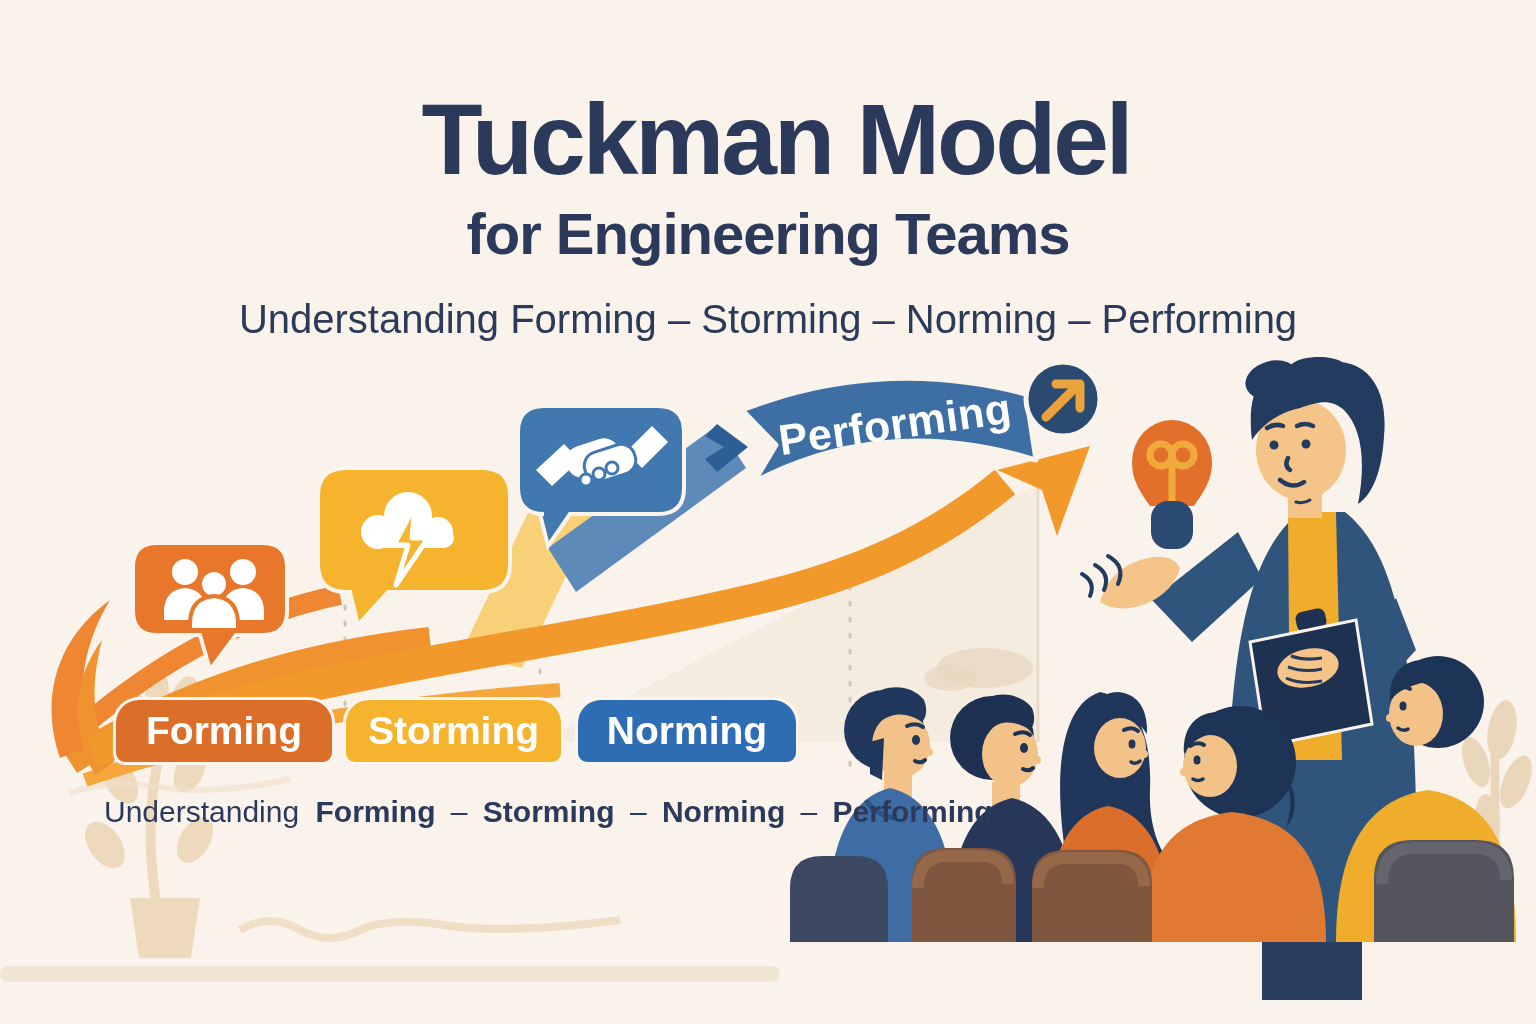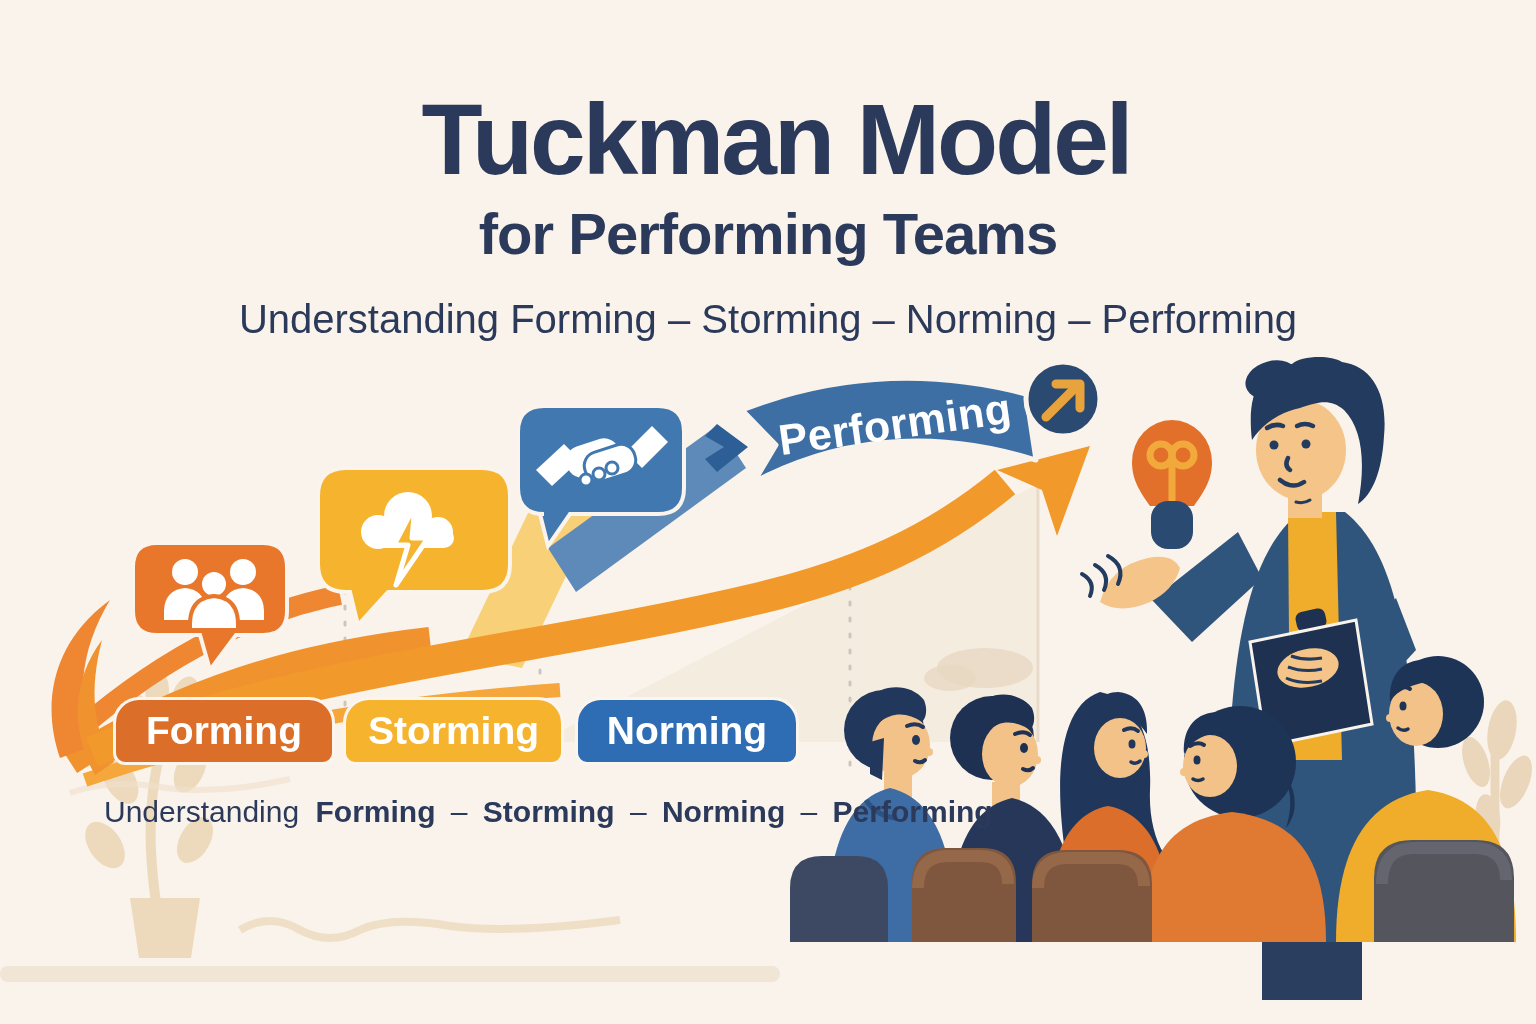--- a/index.html
+++ b/index.html
@@ -259,21 +259,21 @@
       <path d="M918,888 Q918,856 948,856 L980,856 Q1008,856 1008,884" stroke="#96684A" stroke-width="12" fill="none"></path>
       <path d="M1032,942 V884 Q1032,850 1066,850 L1118,850 Q1152,850 1152,884 V942 Z" fill="#7E573E"></path>
       <path d="M1038,888 Q1038,858 1068,858 L1116,858 Q1144,858 1144,886" stroke="#96684A" stroke-width="12" fill="none"></path>
       <path d="M1374,942 V878 Q1374,840 1412,840 L1476,840 Q1514,840 1514,878 V942 Z" fill="#54555D"></path>
       <path d="M1382,884 Q1382,848 1414,848 L1474,848 Q1506,848 1506,880" stroke="#64656E" stroke-width="12" fill="none"></path>
     </g>
   </g>
 </svg>
 
 <div class="title">Tuckman Model</div>
-<div class="subtitle">for Performing Teams</div>
+<div class="subtitle">for Engineering Teams</div>
 <div class="tagline">Understanding Forming – Storming – Norming – Performing</div>
 
 <div class="pill pill-forming">
   <span>Forming</span>
 </div>
 <div class="pill pill-storming">
   <span>Storming</span>
 </div>
 <div class="pill pill-norming">
   <span>Norming</span>

